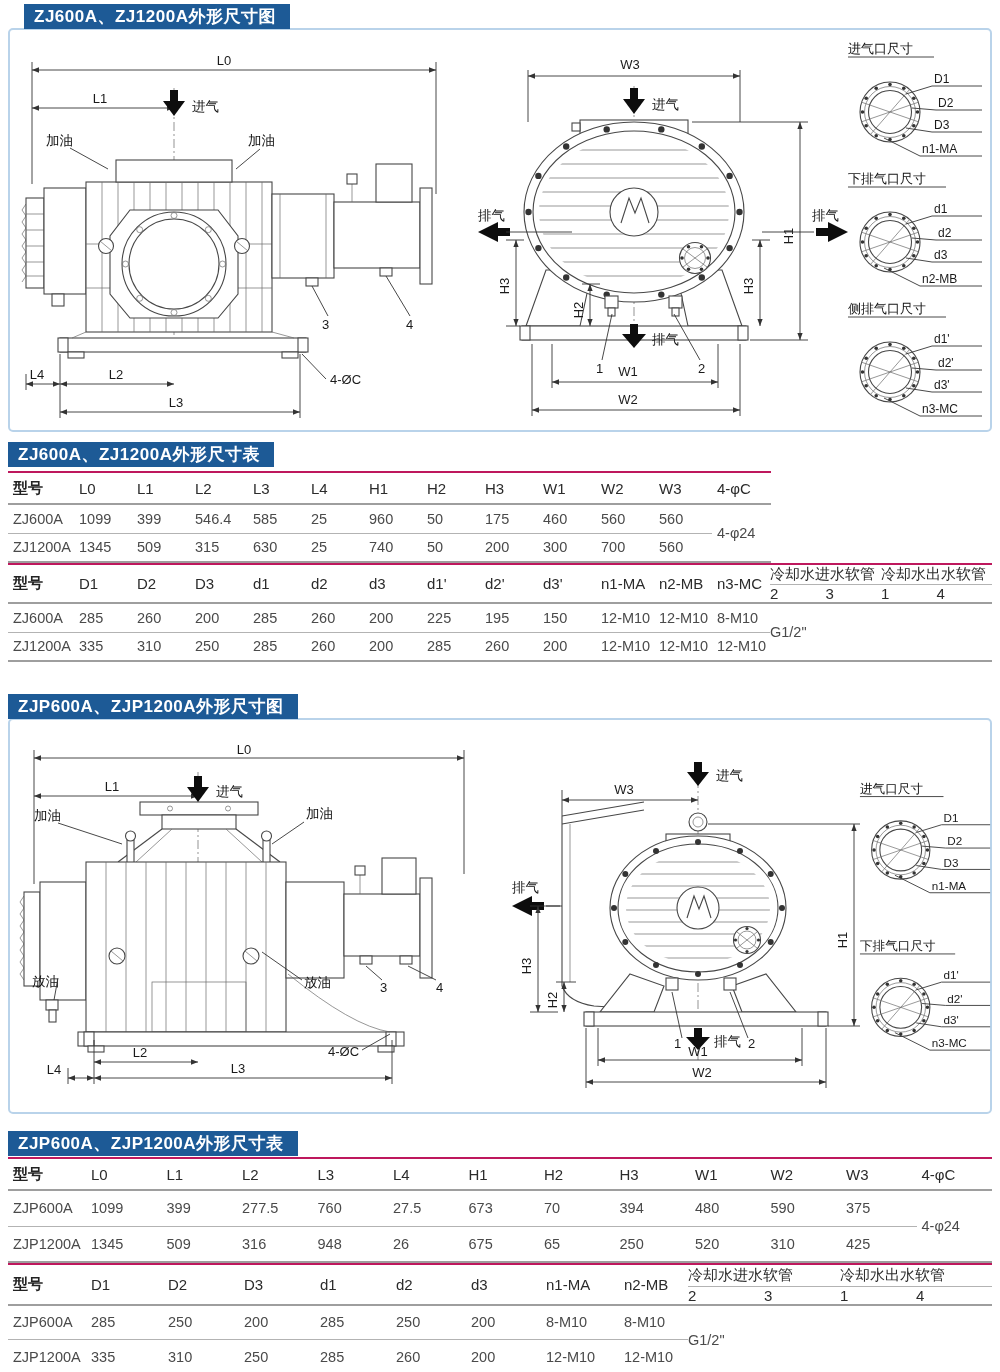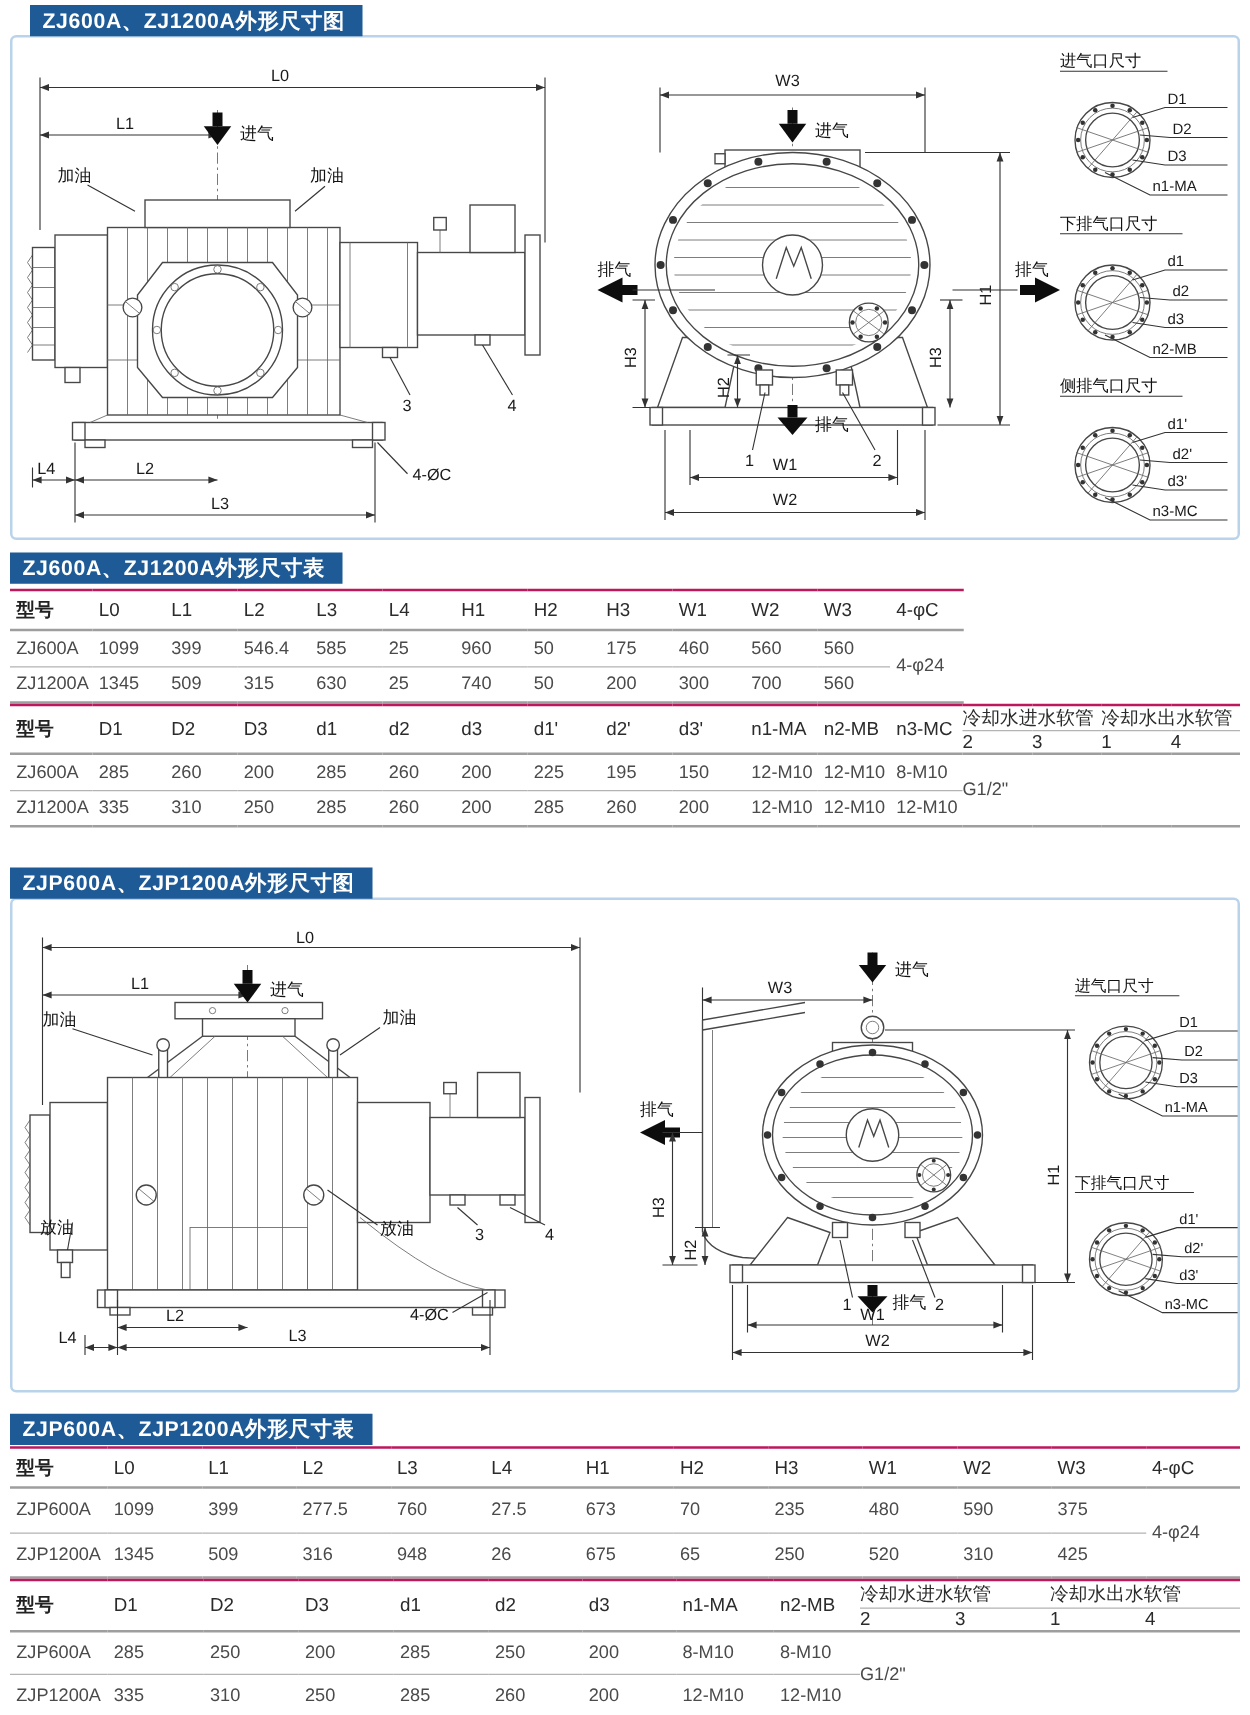--- a/index.html
+++ b/index.html
@@ -806,21 +806,21 @@
     </tr>
     <tr class="d2a">
       <td class="bbt">ZJP600A</td>
       <td class="bbt">1099</td>
       <td class="bbt">399</td>
       <td class="bbt">277.5</td>
       <td class="bbt">760</td>
       <td class="bbt">27.5</td>
       <td class="bbt">673</td>
       <td class="bbt">70</td>
-      <td class="bbt">235</td>
+      <td class="bbt">394</td>
       <td class="bbt">480</td>
       <td class="bbt">590</td>
       <td class="bbt">375</td>
       <td class="bb" rowspan="2">4-φ24</td>
     </tr>
     <tr class="d2a">
       <td class="bb">ZJP1200A</td>
       <td class="bb">1345</td>
       <td class="bb">509</td>
       <td class="bb">316</td>

